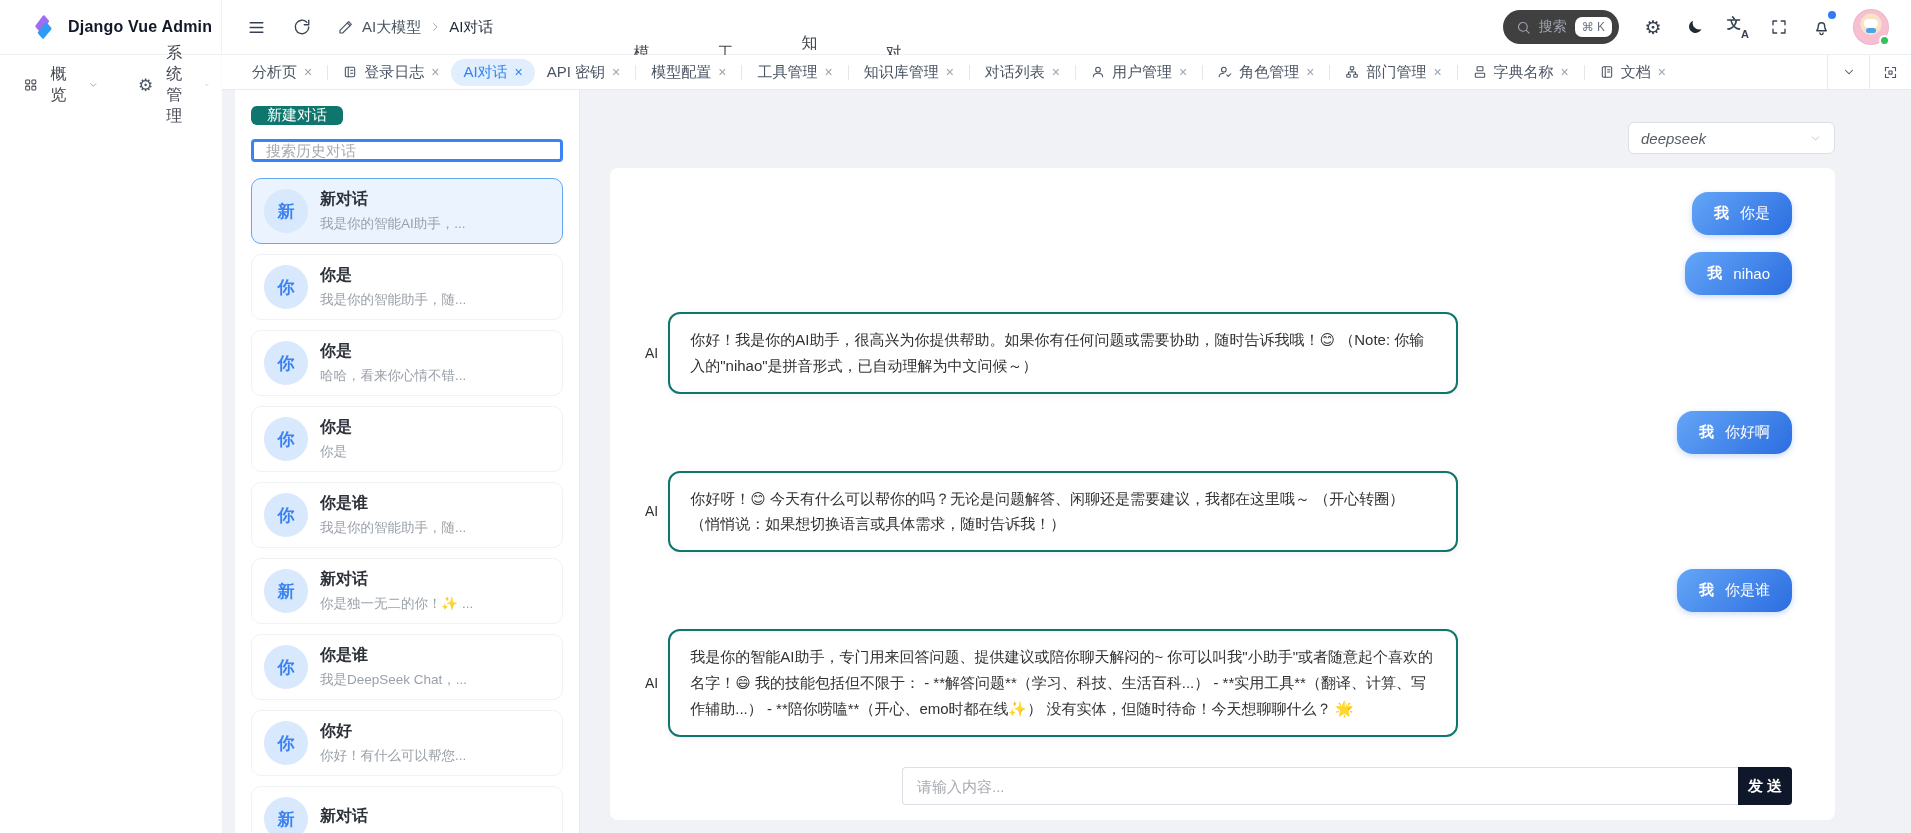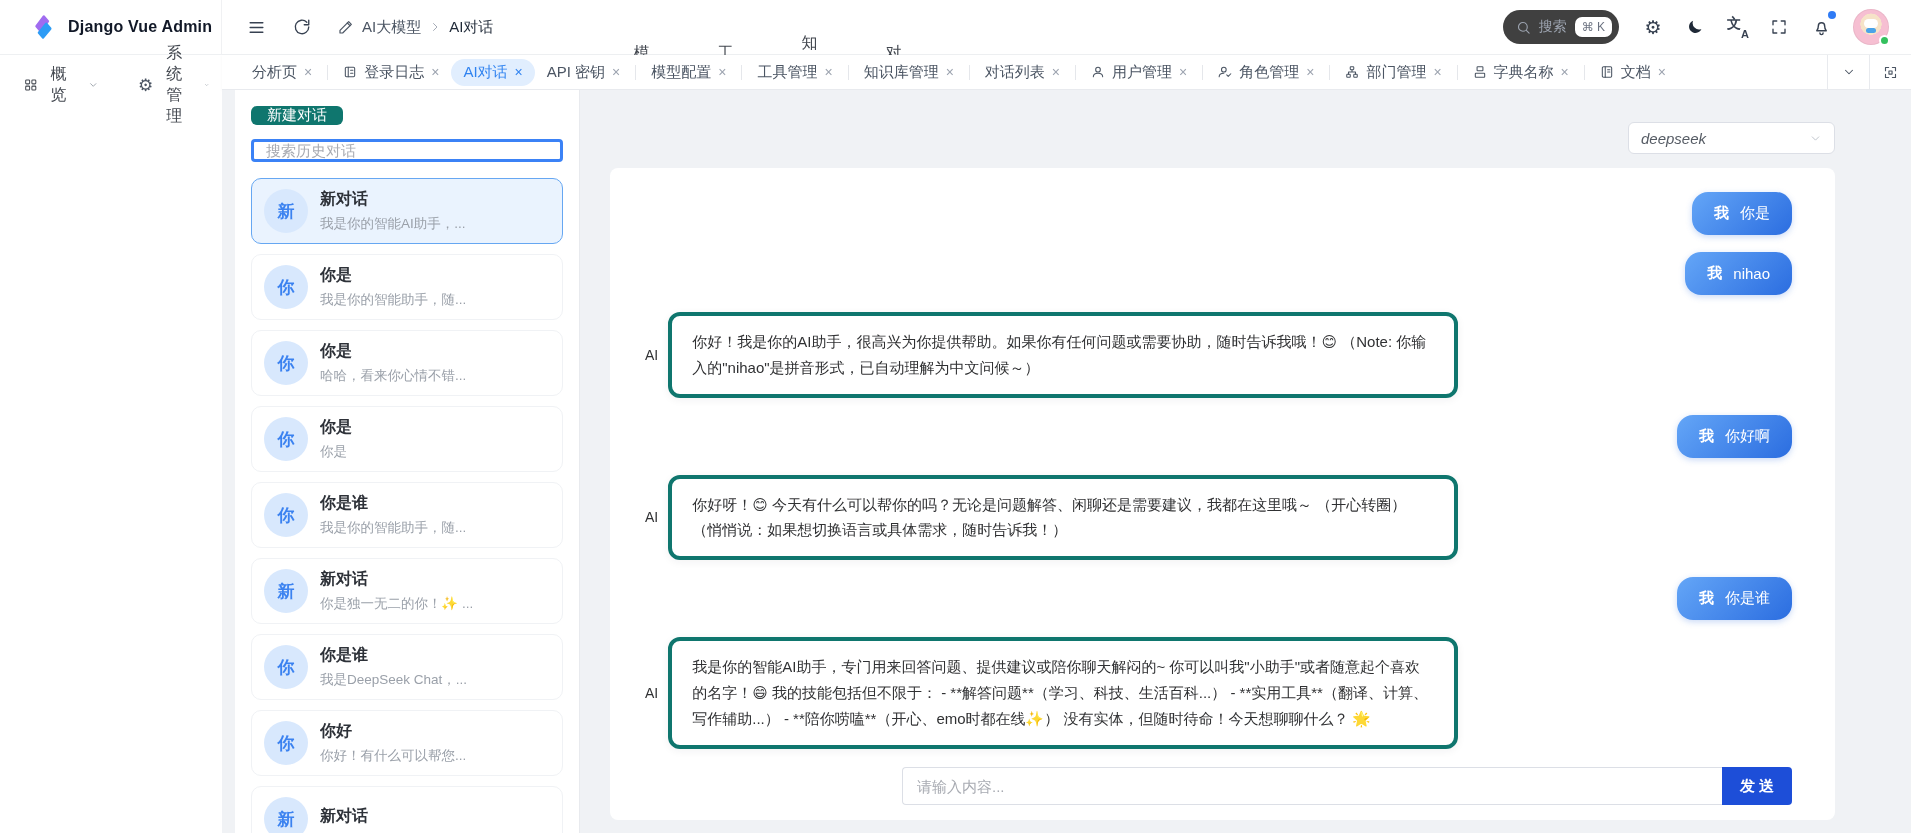--- a/index.html
+++ b/index.html
@@ -77,26 +77,26 @@
   .model-row { display:flex; justify-content:flex-end; margin-top:32px;font-style:italic; }
   .model-select { width:207px; height:32px; background:#fff; border:1px solid #dcdfe6; border-radius:6px; display:flex; align-items:center; justify-content:space-between; padding:0 12px; font-size:15px; color:#555b64; cursor:pointer; }
   .model-select .chev { color:#bfc4cc; }
   .chat-card { margin-top:14px; margin-bottom:13px; flex:1; background:#fff; border-radius:8px; display:flex; flex-direction:column; padding:24px 43px 15px 35px; overflow:hidden; }
   .msg { display:flex; margin-bottom:17px; }
   .msg.user { justify-content:flex-end; }
   .bubble-user { display:flex; align-items:center; gap:11px; background:linear-gradient(135deg,#64a6f7,#2b6de0); color:#fff; border-radius:16px; padding:12px 22px; font-size:15px; box-shadow:0 2px 6px rgba(43,109,224,.25); }
   .bubble-user .me-label { font-weight:700; }
   .msg.ai { align-items:center; gap:10px; }
   .ai-label { font-size:14px; color:#303133; flex:0 0 auto; }
-  .bubble-ai { background:#fff; border:4px solid #0f766e; border-radius:12px; box-shadow:0 2px 8px rgba(31,41,55,.06); padding:13px 20px; max-width:790px; font-size:15px; line-height:1.72; color:#303133; }
+  .bubble-ai { background:#fff; border:2px solid #0f766e; border-radius:12px; box-shadow:0 2px 8px rgba(31,41,55,.06); padding:13px 20px; max-width:790px; font-size:15px; line-height:1.72; color:#303133; }
   .input-row { margin-top:auto; display:flex; justify-content:flex-end; }
   .input-group { display:flex; width:890px; height:38px; }
   .chat-input { flex:1; border:1px solid #dcdfe6; border-right:none; border-radius:4px 0 0 4px; padding:0 14px; font-size:15px; font-family:inherit; outline:none; color:#303133; }
   .chat-input::placeholder { color:#a8abb2; }
-  .send-btn { width:70px; background:#1d4ed8; color:#fff; border:none; border-radius:0 4px 4px 0; font-size:15px; font-weight:600; cursor:pointer; font-family:inherit; white-space:nowrap; }
+  .send-btn { width:54px; background:#0f172a; color:#fff; border:none; border-radius:0 4px 4px 0; font-size:15px; font-weight:600; cursor:pointer; font-family:inherit; white-space:nowrap; }
 </style>
 </head>
 <body>
 
 <div class="header">
   <div class="brand">
     <span>
       <svg width="26" height="26" viewBox="0 0 32 32">
         <path d="M8 15 L17 3 L22 9 L13 21 Z" fill="#a06cf0" stroke="#a06cf0" stroke-width="3" stroke-linejoin="round"></path>
         <path d="M11 23 L20 12 L25 18 L16 29 Z" fill="#2e9cf5" stroke="#2e9cf5" stroke-width="3" stroke-linejoin="round"></path>

